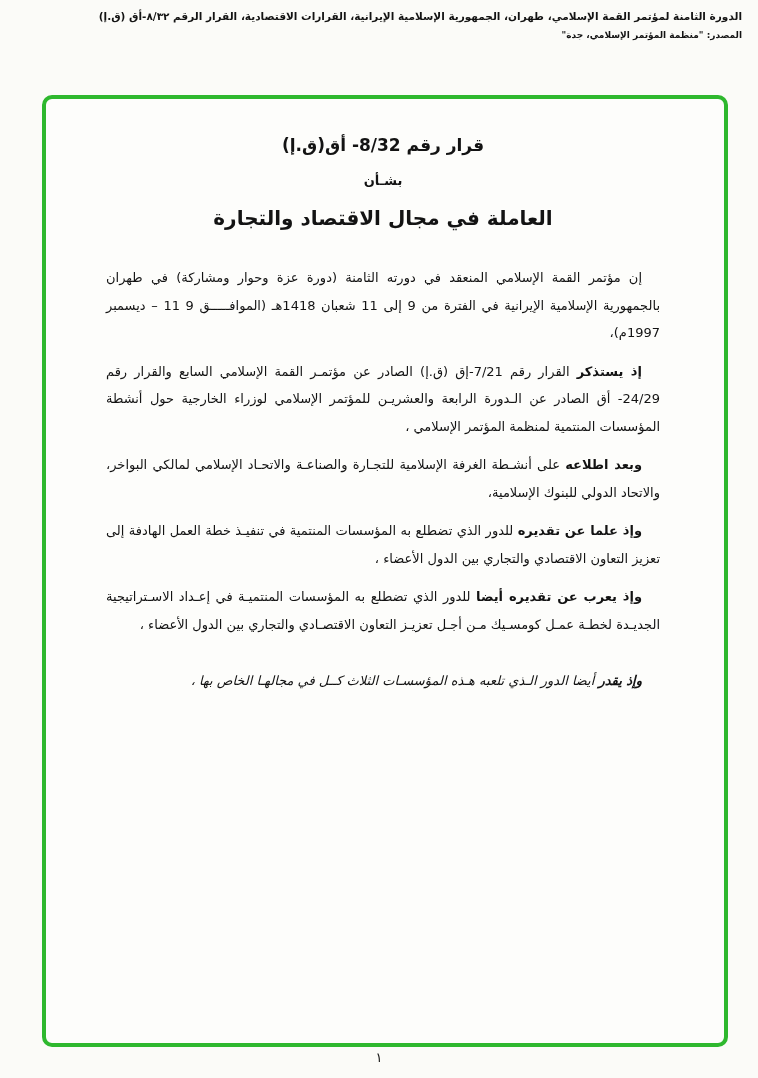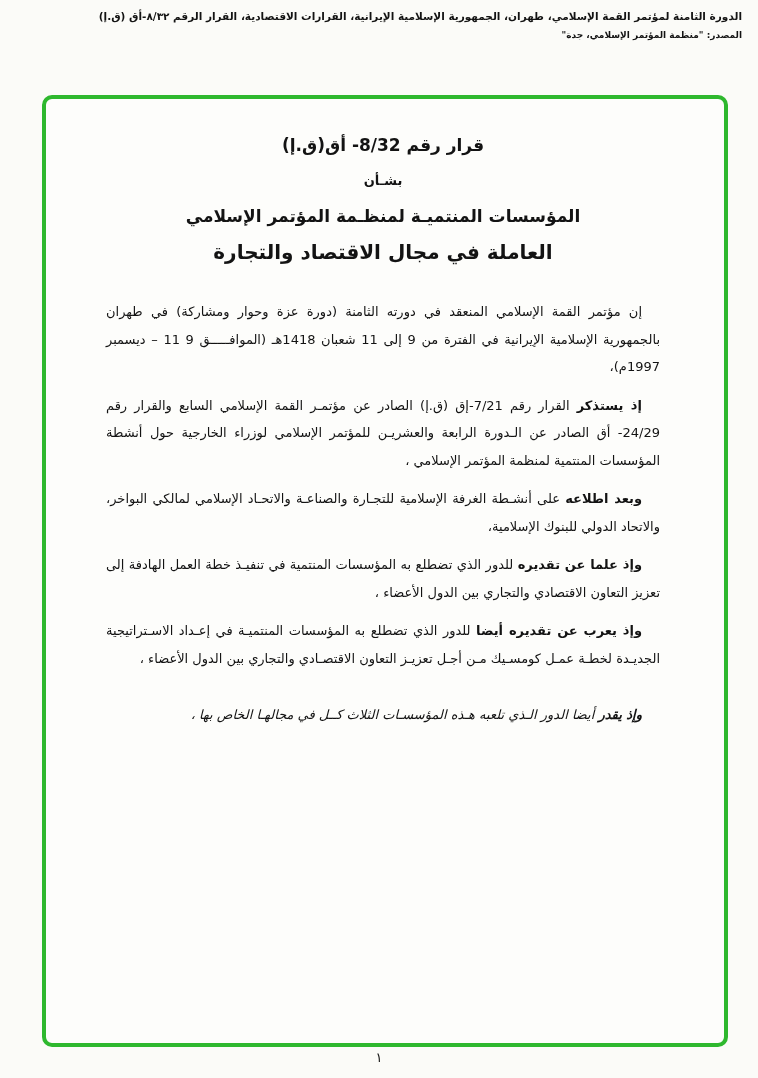--- a/index.html
+++ b/index.html
@@ -108,21 +108,20 @@
   <div class="doc-header">
     <div class="line1">الدورة الثامنة لمؤتمر القمة الإسلامي، طهران، الجمهورية الإسلامية الإيرانية، القرارات الاقتصادية، القرار الرقم ٨/٣٢-أق (ق.إ)</div>
     <div class="line2">المصدر:  "منظمة المؤتمر الإسلامي، جدة"</div>
   </div>
 
   <div class="frame">
 
     <div class="title-block">
       <div class="title-line1">قرار رقم 8/32- أق(ق.إ)</div>
       <div class="title-line2">بشـأن</div>
-      <div class="title-line3">المؤسسات المنتميـة لمنظـمة المؤتمر الإسلامي</div>
       <div class="title-line4">العاملة في مجال الاقتصاد والتجارة</div>
     </div>
 
     <div class="body-text">
 
       <p class="para"><span class="lead"></span><span>إن مؤتمر القمة الإسلامي المنعقد في دورته الثامنة (دورة عزة  وحوار  ومشاركة) في طهران بالجمهورية الإسلامية الإيرانية في الفترة من  9 إلى 11 شعبان 1418هـ (الموافـــــق 9 ‎– 11 ديسمبر 1997م)،</span></p>
 
       <p class="para"><span class="lead">إذ يستذكر</span><span> القرار رقم 7/21-إق (ق.إ) الصادر عن مؤتمـر القمة الإسلامي السابع والقرار رقم 24/29- أق الصادر عن الـدورة الرابعة والعشريـن للمؤتمر الإسلامي لوزراء الخارجية حول أنشطة المؤسسات المنتمية لمنظمة المؤتمر الإسلامي ،</span></p>
 
       <p class="para"><span class="lead">وبعد اطلاعه</span><span> على أنشـطة الغرفة الإسلامية للتجـارة والصناعـة والاتحـاد الإسلامي لمالكي البواخر، والاتحاد الدولي للبنوك الإسلامية،</span></p>

